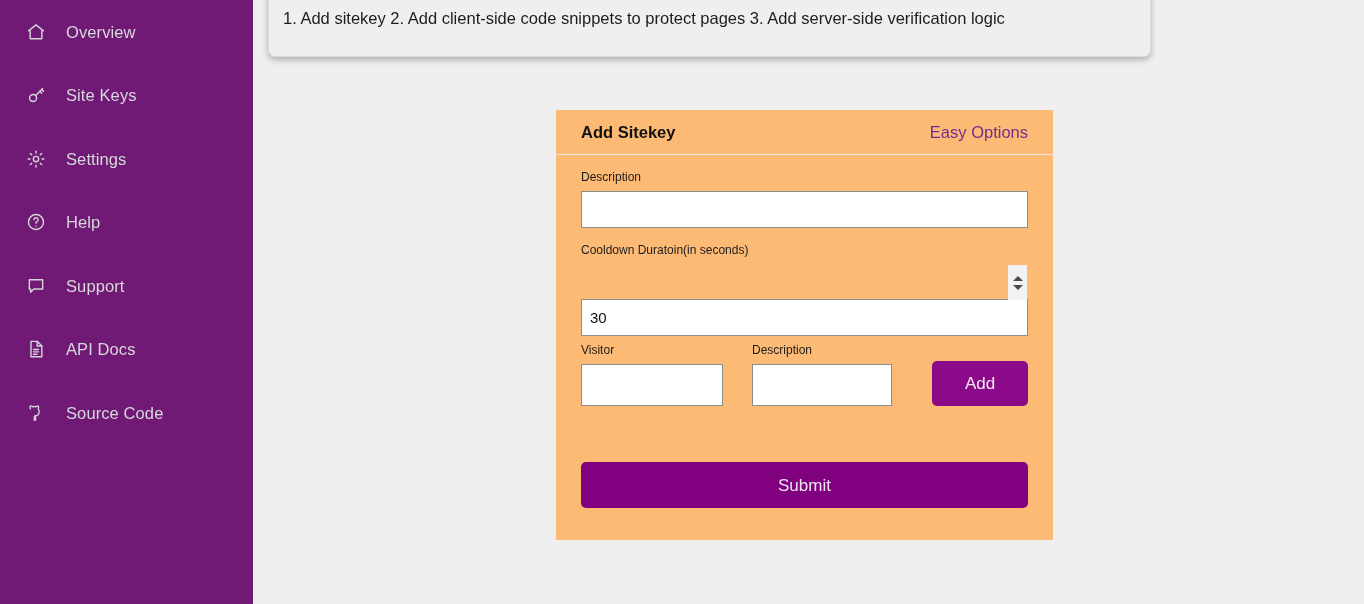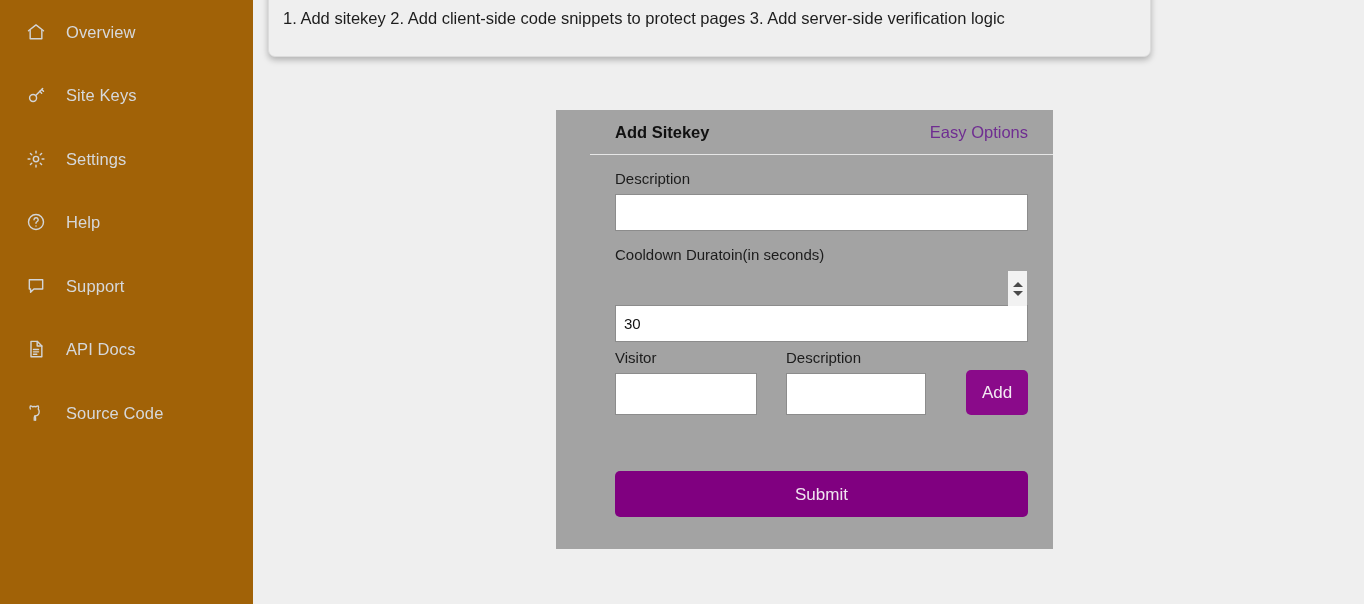--- a/index.html
+++ b/index.html
@@ -19,21 +19,21 @@
     height: 604px;
     background: #efefef;
   }
 
   
   .sidebar {
     position: absolute;
     left: 0; top: 0;
     width: 262px;
     height: 604px;
-    background: #a16207;
+    background: #701a75;
     padding-top: 0;
     text-align: center;
   }
   .nav-list {
     list-style: none;
     margin: 0;
     padding: 0;
   }
   .nav-item {
     display: flex;
@@ -91,22 +91,21 @@
     white-space: nowrap;
     line-height: 1;
   }
 
   
   .card {
     position: absolute;
     left: 303px;
     top: 110px;
     width: 497px;
-    background: #a3a3a3;
-    padding-left: 34px;
+    background: #fdba74;
   }
   .card-header {
     height: 45px;
     display: flex;
     align-items: center;
     justify-content: space-between;
     padding: 0 25px 0 25px;
     border-bottom: 1px solid #e6e6e6;
   }
   .card-title {
@@ -120,21 +119,21 @@
     color: #6f2d91;
     line-height: 1;
     cursor: pointer;
     text-decoration: none;
   }
   .card-body {
     padding: 16px 25px 32px 25px;
   }
 
   .field-label {
-    font-size: 15px;
+    font-size: 12px;
     color: #1c1c1c;
     line-height: 1;
     margin-bottom: 8px;
     display: block;
   }
 
   .text-input {
     width: 100%;
     height: 37px;
     border: 1px solid #8c8c8c;

